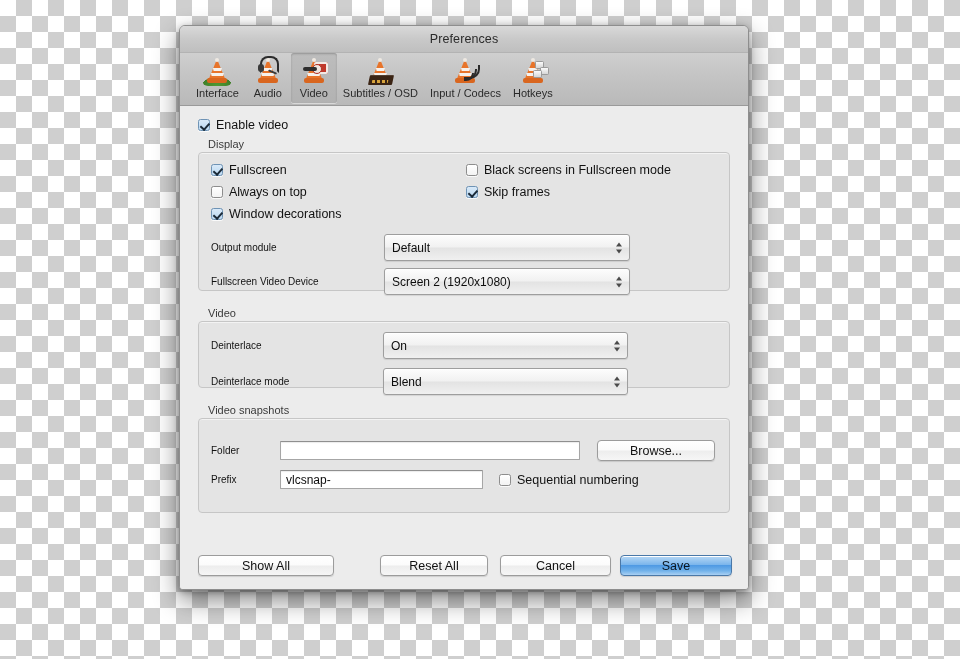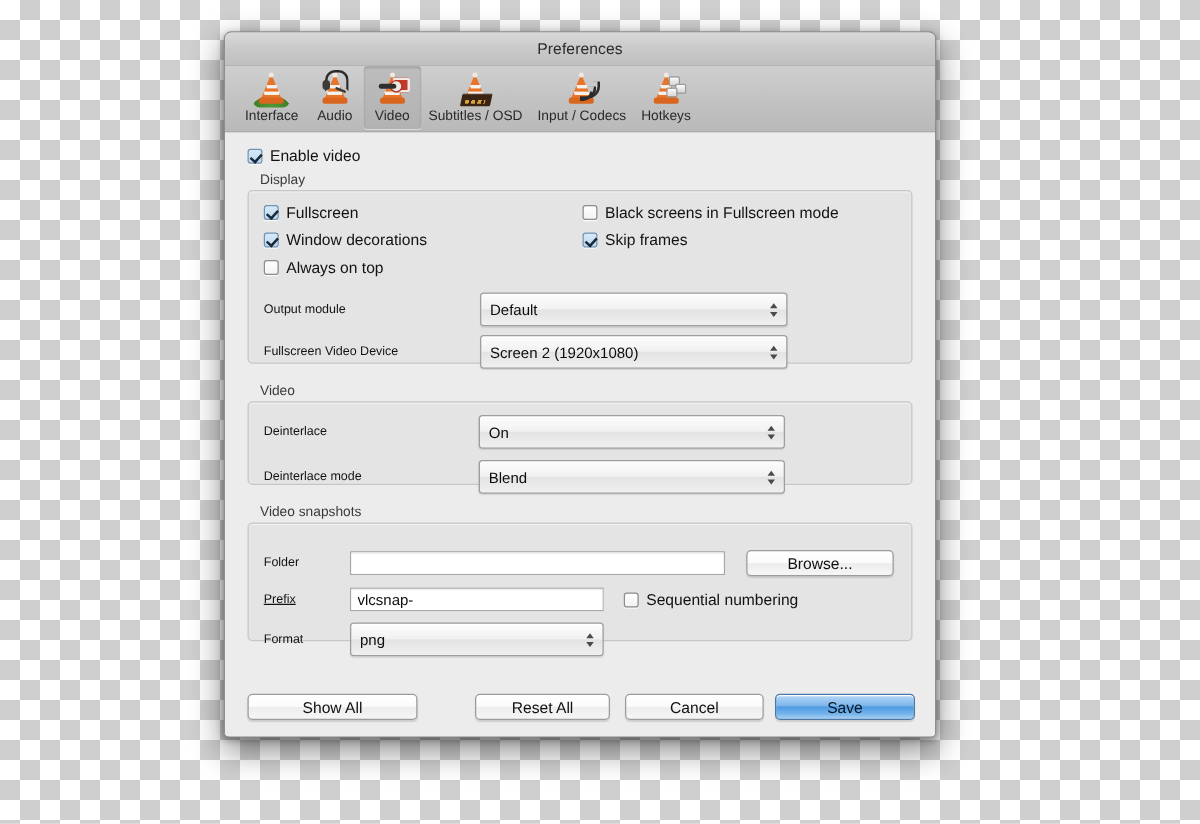--- a/index.html
+++ b/index.html
@@ -489,26 +489,26 @@
     <div class="group">
       <div class="group-title">Display</div>
       <div class="group-box" style="height:139px;">
         <div class="two-col">
           <div class="col-left">
             <div class="cb-row">
               <span class="cbox on"></span>
               <span class="cb-label">Fullscreen</span>
             </div>
             <div class="cb-row">
+              <span class="cbox"></span>
+              <span class="cb-label">Always on top</span>
+            </div>
+            <div class="cb-row">
               <span class="cbox on"></span>
               <span class="cb-label">Window decorations</span>
-            </div>
-            <div class="cb-row">
-              <span class="cbox"></span>
-              <span class="cb-label">Always on top</span>
             </div>
           </div>
           <div class="col-right">
             <div class="cb-row">
               <span class="cbox"></span>
               <span class="cb-label">Black screens in Fullscreen mode</span>
             </div>
             <div class="cb-row">
               <span class="cbox on"></span>
               <span class="cb-label">Skip frames</span>
@@ -560,35 +560,28 @@
 
         <div class="field-row" style="margin-top:12px;">
           <span class="field-label" style="width:69px;">Folder</span>
           <input class="textfield" type="text" style="width: 300px;" value="">
           <div class="btn" style="width:118px; margin-left:17px;">
             <span>Browse...</span>
           </div>
         </div>
 
         <div class="field-row" style="margin-top:9px;">
-          <span class="field-label" style="width:69px;text-decoration:underline;">Prefix</span>
+          <span class="field-label" style="width:69px;">Prefix</span>
           <input class="textfield" type="text" style="width: 203px;" value="vlcsnap-">
           <div class="cb-row" style="margin-left:16px;">
             <span class="cbox"></span>
             <span class="cb-label">Sequential numbering</span>
           </div>
         </div>
 
-        <div class="field-row" style="margin-top:9px;">
-          <span class="field-label" style="width:69px;">Format</span>
-          <div class="popup" style="width:203px;">
-            <span>png</span>
-            <span class="arrows"></span>
-          </div>
-        </div>
 
       </div>
     </div>
 
     <div class="footer">
       <div class="btn" style="position:absolute; left:18px; top:9px; width:136px;">
         <span>Show All</span>
       </div>
       <div class="btn" style="position:absolute; left:200px; top:9px; width:108px;">
         <span>Reset All</span>

